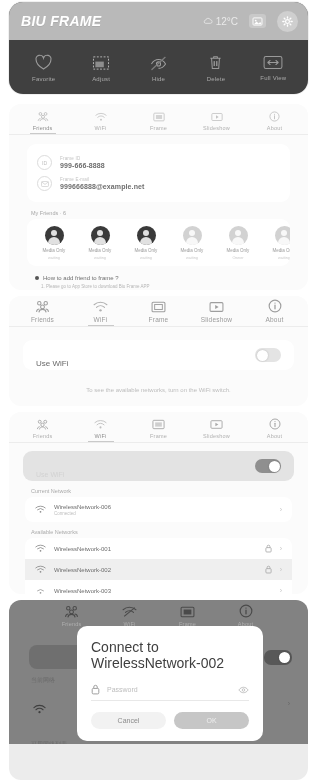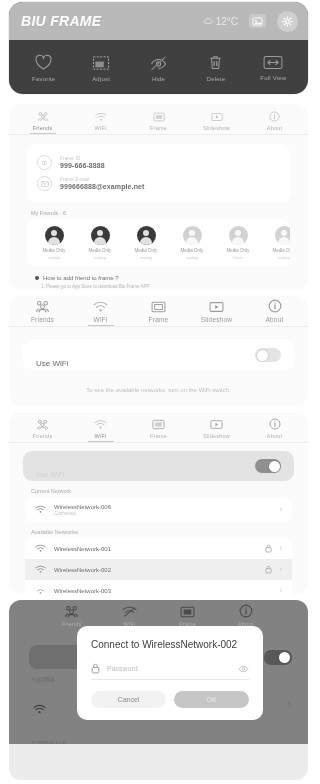--- a/index.html
+++ b/index.html
@@ -102,21 +102,21 @@
   .p5bg{ position:absolute; inset:0; }
   .bgtoggle{ position:absolute; right:16px; top:50px; }
   .bgtoggle .sw{ background:#585858; width:28px; height:15px; }
   .bgtoggle .sw i{ right:2px; left:auto; width:11px; height:11px; top:2px; }
   .bgpill{ position:absolute; left:20px; top:45px; width:70px; height:24px;
            background:#6f6f6f; border-radius:8px; }
   .bgcjk{ position:absolute; left:22px; font-size:6px; color:#6a6a6a; }
   .bgwifi{ position:absolute; left:24px; top:104px; }
   .dialog{ position:absolute; left:68px; top:26px; width:186px;
            background:#ffffff; border-radius:10px; padding:13px 14px 12px; }
-  .dtitle{ font-size:10px; color:#3f3f3f; }
+  .dtitle{ font-size:14px; color:#3f3f3f; }
   .dfield{ display:flex; align-items:center; gap:7px; margin-top:13px;
            border-bottom:1px solid #e8e8e8; padding-bottom:5px; }
   .dph{ flex:1; font-size:7px; color:#bdbdbd; }
   .dbtns{ display:flex; gap:8px; margin-top:11px; }
   .dbtn{ flex:1; height:17px; border-radius:9px; display:flex; align-items:center;
          justify-content:center; font-size:7px; }
   .dbtn.cancel{ background:#f2f2f2; color:#8b8b8b; }
   .dbtn.ok{ background:#c6c6c6; color:#eeeeee; }
   .bottomcap{ position:absolute; left:9px; top:744px; width:299px; height:36px;
               background:#ececec; border-radius:0 0 12px 12px; }

